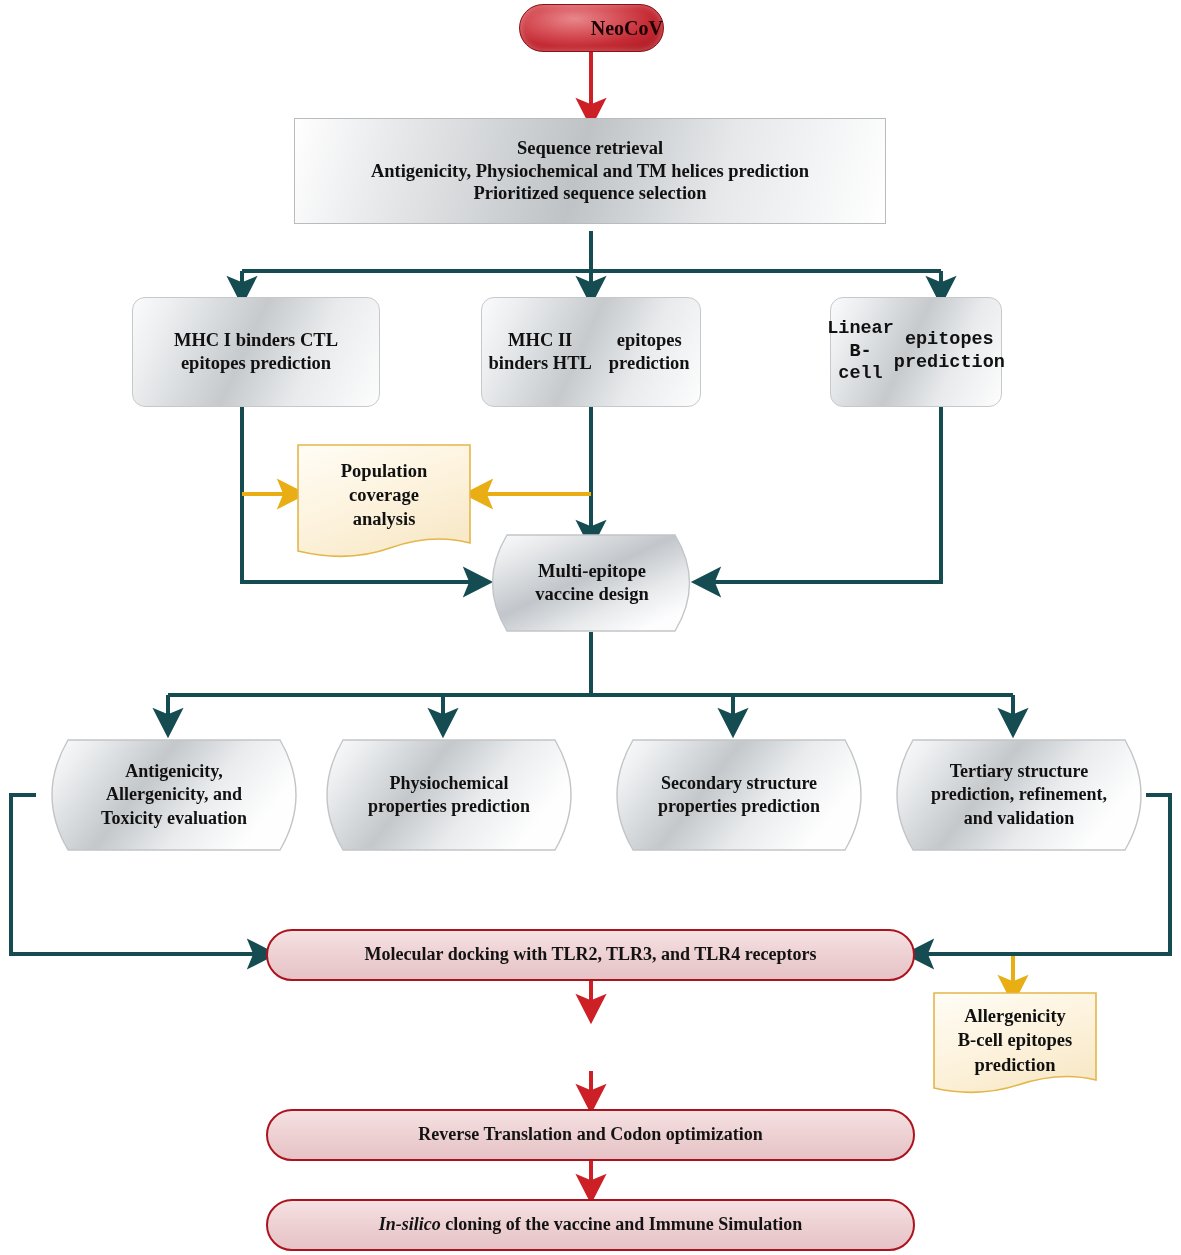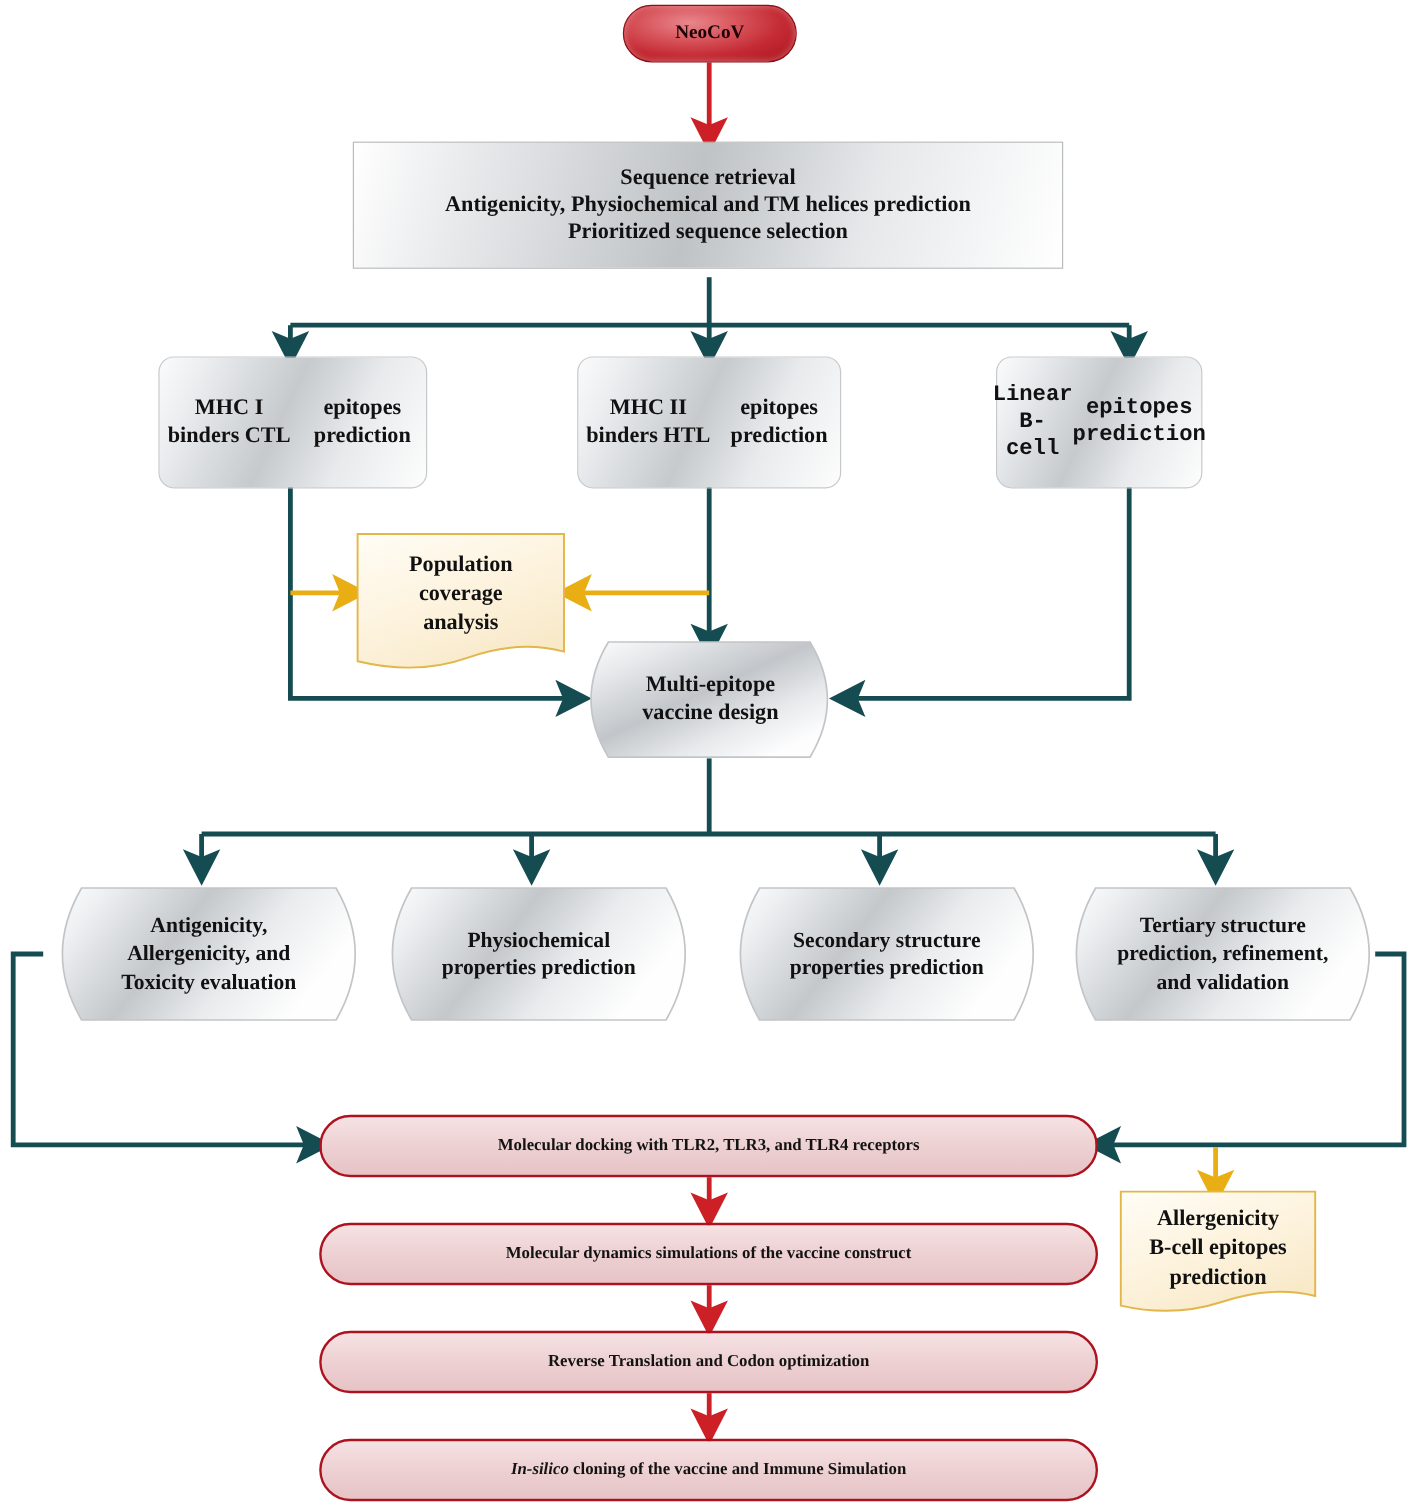--- a/index.html
+++ b/index.html
@@ -14,22 +14,23 @@
   .node{position:absolute;box-sizing:border-box;display:flex;align-items:center;
         justify-content:center;text-align:center;font-weight:bold;color:#111111;
         line-height:1.22;z-index:5;}
 
   
   .pill-red{
     border-radius:999px;
     border:1.6px solid #8d1016;
     background:radial-gradient(ellipse at 38% 30%, #e8878c 0%, #d8555c 32%, #c42a33 62%, #a8151d 100%);
     color:#1b0004;
-    font-size:16px;
+    font-size:20px;
     box-shadow:inset 0 0 6px rgba(255,255,255,.35);
+    justify-content:flex-end;
   }
 
   
   .rect-grey{
     border:1px solid #b9bcbe;
     background:linear-gradient(105deg,#ffffff 0%,#e9eaec 16%,#bfc3c6 48%,#e6e8ea 72%,#ffffff 100%);
     font-size:18.5px;
     flex-direction:column;
   }
 
@@ -66,21 +67,21 @@
     display:flex;align-items:center;justify-content:center;
     font-size:18px;font-weight:bold;color:#111;text-align:center;line-height:1.3;
     padding:0 34px;box-sizing:border-box;
   }
 
   
   .pill-pink{
     border-radius:999px;
     border:2.4px solid #ad131f;
     background:linear-gradient(180deg,#f6e2e3 0%,#eed2d4 45%,#e6c3c6 100%);
-    font-size:14px;color:#131313;font-family:Liberation Serif, serif;
+    font-size:18px;color:#131313;font-family:Liberation Serif, serif;
   }
 
   .ital{font-style:italic;}
   .ln{display:block;}
 </style>
 </head>
 <body>
 
 <div id="canvas">
 
@@ -179,21 +180,21 @@
   <div class="node pill-red" style="left:519px;top:4px;width:145px;height:48px;">
     <span>NeoCoV</span>
   </div>
 
   <div class="node rect-grey" style="left:294px;top:118px;width:592px;height:106px;">
     <span class="ln">Sequence retrieval</span>
     <span class="ln">Antigenicity, Physiochemical and TM helices prediction</span>
     <span class="ln">Prioritized sequence selection</span>
   </div>
 
-  <div class="node rrect-grey" style="left:132px;top:297px;width:224px;height:110px;flex-direction:row;">
+  <div class="node rrect-grey" style="left:132px;top:297px;width:248px;height:110px;flex-direction:column;">
     <span class="ln">MHC I binders CTL</span>
     <span class="ln">epitopes prediction</span>
   </div>
 
   <div class="node rrect-grey" style="left:481px;top:297px;width:220px;height:110px;flex-direction:row;">
     <span class="ln">MHC II binders HTL</span>
     <span class="ln">epitopes prediction</span>
   </div>
 
   <div class="node rrect-grey" style="left:830px;top:297px;width:172px;height:110px;font-family:Liberation Mono, monospace;">
@@ -265,23 +266,20 @@
         <span class="ln">B-cell epitopes</span>
         <span class="ln">prediction</span>
       </div>
     </div>
   </div>
 
   <div class="node pill-pink" style="left:266px;top:929px;width:649px;height:52px;">
     <span>Molecular docking with TLR2, TLR3, and TLR4 receptors</span>
   </div>
 
-  <div class="node pill-pink" style="left:266px;top:1019px;width:649px;height:52px;">
-    <span>Molecular dynamics simulations of the vaccine construct</span>
-  </div>
 
   <div class="node pill-pink" style="left:266px;top:1109px;width:649px;height:52px;">
     <span>Reverse Translation and Codon optimization</span>
   </div>
 
   <div class="node pill-pink" style="left:266px;top:1199px;width:649px;height:52px;">
     <span><span class="ital">In-silico</span><span> cloning of the vaccine and Immune Simulation</span></span>
   </div>
 
 </div>

